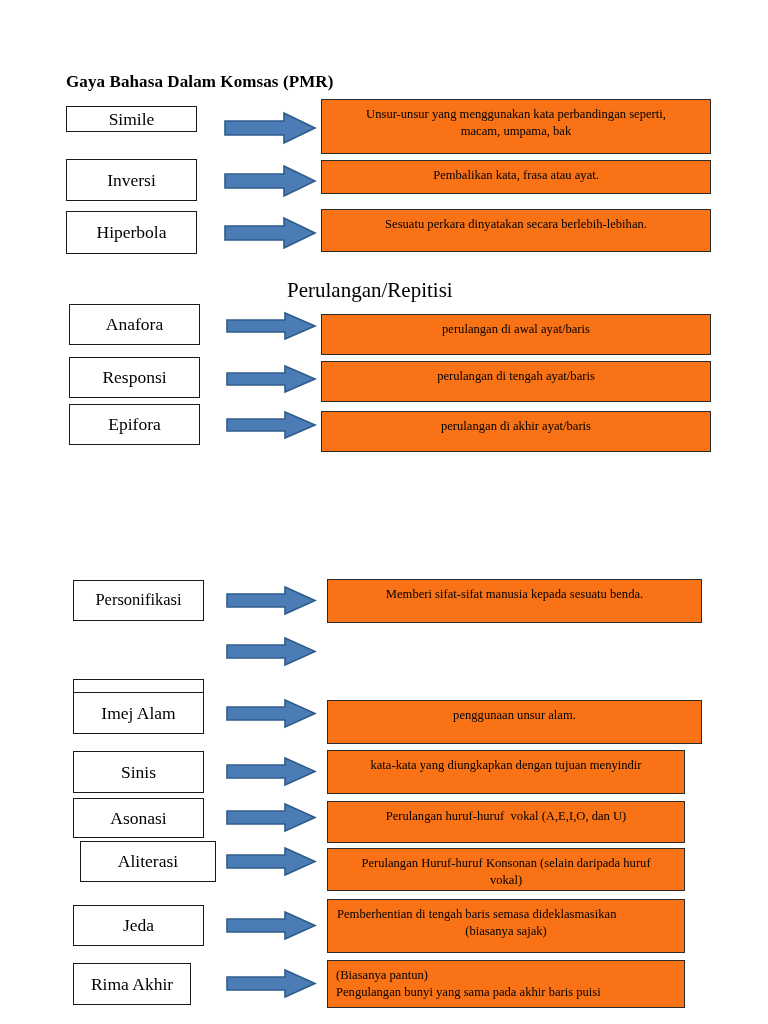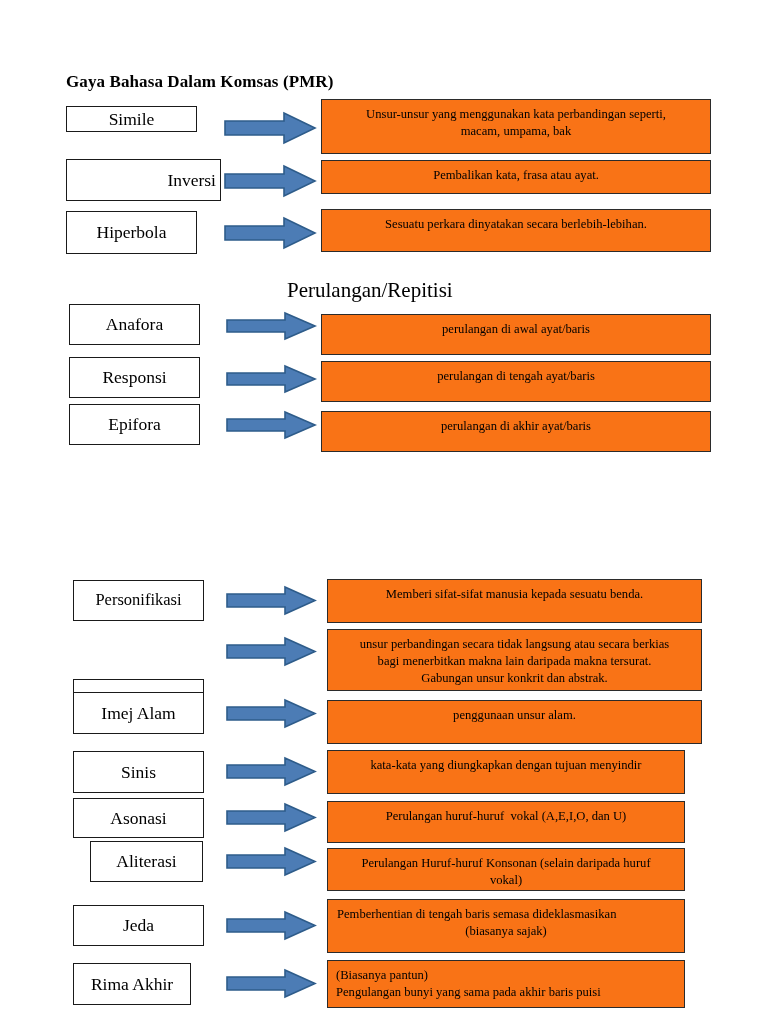--- a/index.html
+++ b/index.html
@@ -102,21 +102,21 @@
   <span class="arrow" style="left:224px; top:112px; width:92px; height:32px;">
     <svg viewBox="0 0 92 32" preserveAspectRatio="none">
       <polygon points="1,9 60,9 60,1 91,16 60,31 60,23 1,23" fill="#4C7CB5" stroke="#2E5C8A" stroke-width="1.6" stroke-linejoin="miter"></polygon>
     </svg>
   </span>
   <div class="desc-box" style="left:321px; top:99px; width:390px; height:55px;">
     <span class="line">Unsur-unsur yang menggunakan kata perbandingan seperti,</span>
     <span class="line">macam, umpama, bak</span>
   </div>
 
-  <div class="term-box" style="left:66px; top:159px; width:155px; height:42px;justify-content:flex-end;">
+  <div class="term-box" style="left:66px; top:159px; width:131px; height:42px;">
     <span>Inversi</span>
   </div>
   <span class="arrow" style="left:224px; top:165px; width:92px; height:32px;">
     <svg viewBox="0 0 92 32" preserveAspectRatio="none">
       <polygon points="1,9 60,9 60,1 91,16 60,31 60,23 1,23" fill="#4C7CB5" stroke="#2E5C8A" stroke-width="1.6" stroke-linejoin="miter"></polygon>
     </svg>
   </span>
   <div class="desc-box" style="left:321px; top:160px; width:390px; height:34px;">
     <span class="line">Pembalikan kata, frasa atau ayat.</span>
   </div>
@@ -184,25 +184,20 @@
   </div>
 
   <div class="term-box" style="left:73px; top:631px; width:131px; height:41px;margin-top:48px;">
     <span>Metafora</span>
   </div>
   <span class="arrow" style="left:226px; top:637px; width:90px; height:29px;">
     <svg viewBox="0 0 90 29" preserveAspectRatio="none">
       <polygon points="1,8 59,8 59,1 89,14.5 59,28 59,21 1,21" fill="#4C7CB5" stroke="#2E5C8A" stroke-width="1.6" stroke-linejoin="miter"></polygon>
     </svg>
   </span>
-  <div class="desc-box" style="left:327px; top:629px; width:375px; height:62px;">
-    <span class="line">unsur perbandingan secara tidak langsung atau secara berkias</span>
-    <span class="line">bagi menerbitkan makna lain daripada makna tersurat.</span>
-    <span class="line">Gabungan unsur konkrit dan abstrak.</span>
-  </div>
 
   <div class="term-box" style="left:73px; top:692px; width:131px; height:42px;">
     <span>Imej Alam</span>
   </div>
   <span class="arrow" style="left:226px; top:699px; width:90px; height:29px;">
     <svg viewBox="0 0 90 29" preserveAspectRatio="none">
       <polygon points="1,8 59,8 59,1 89,14.5 59,28 59,21 1,21" fill="#4C7CB5" stroke="#2E5C8A" stroke-width="1.6" stroke-linejoin="miter"></polygon>
     </svg>
   </span>
   <div class="desc-box" style="left:327px; top:700px; width:375px; height:44px;">
@@ -226,21 +221,21 @@
   </div>
   <span class="arrow" style="left:226px; top:803px; width:90px; height:29px;">
     <svg viewBox="0 0 90 29" preserveAspectRatio="none">
       <polygon points="1,8 59,8 59,1 89,14.5 59,28 59,21 1,21" fill="#4C7CB5" stroke="#2E5C8A" stroke-width="1.6" stroke-linejoin="miter"></polygon>
     </svg>
   </span>
   <div class="desc-box" style="left:327px; top:801px; width:358px; height:42px;">
     <span class="line">Perulangan huruf-huruf  vokal (A,E,I,O, dan U)</span>
   </div>
 
-  <div class="term-box" style="left:90px; top:841px; width:113px; height:41px;text-align:right;">
+  <div class="term-box" style="left:80px; top:841px; width:136px; height:41px;text-align:right;">
     <span>Aliterasi</span>
   </div>
   <span class="arrow" style="left:226px; top:847px; width:90px; height:29px;">
     <svg viewBox="0 0 90 29" preserveAspectRatio="none">
       <polygon points="1,8 59,8 59,1 89,14.5 59,28 59,21 1,21" fill="#4C7CB5" stroke="#2E5C8A" stroke-width="1.6" stroke-linejoin="miter"></polygon>
     </svg>
   </span>
   <div class="desc-box" style="left:327px; top:848px; width:358px; height:43px;">
     <span class="line">Perulangan Huruf-huruf Konsonan (selain daripada huruf</span>
     <span class="line">vokal)</span>

